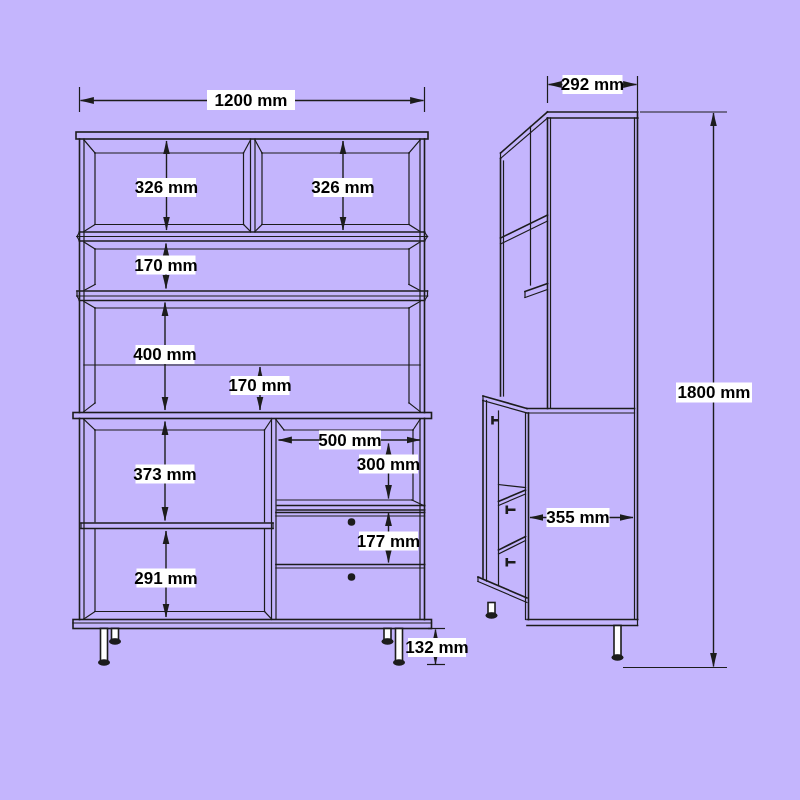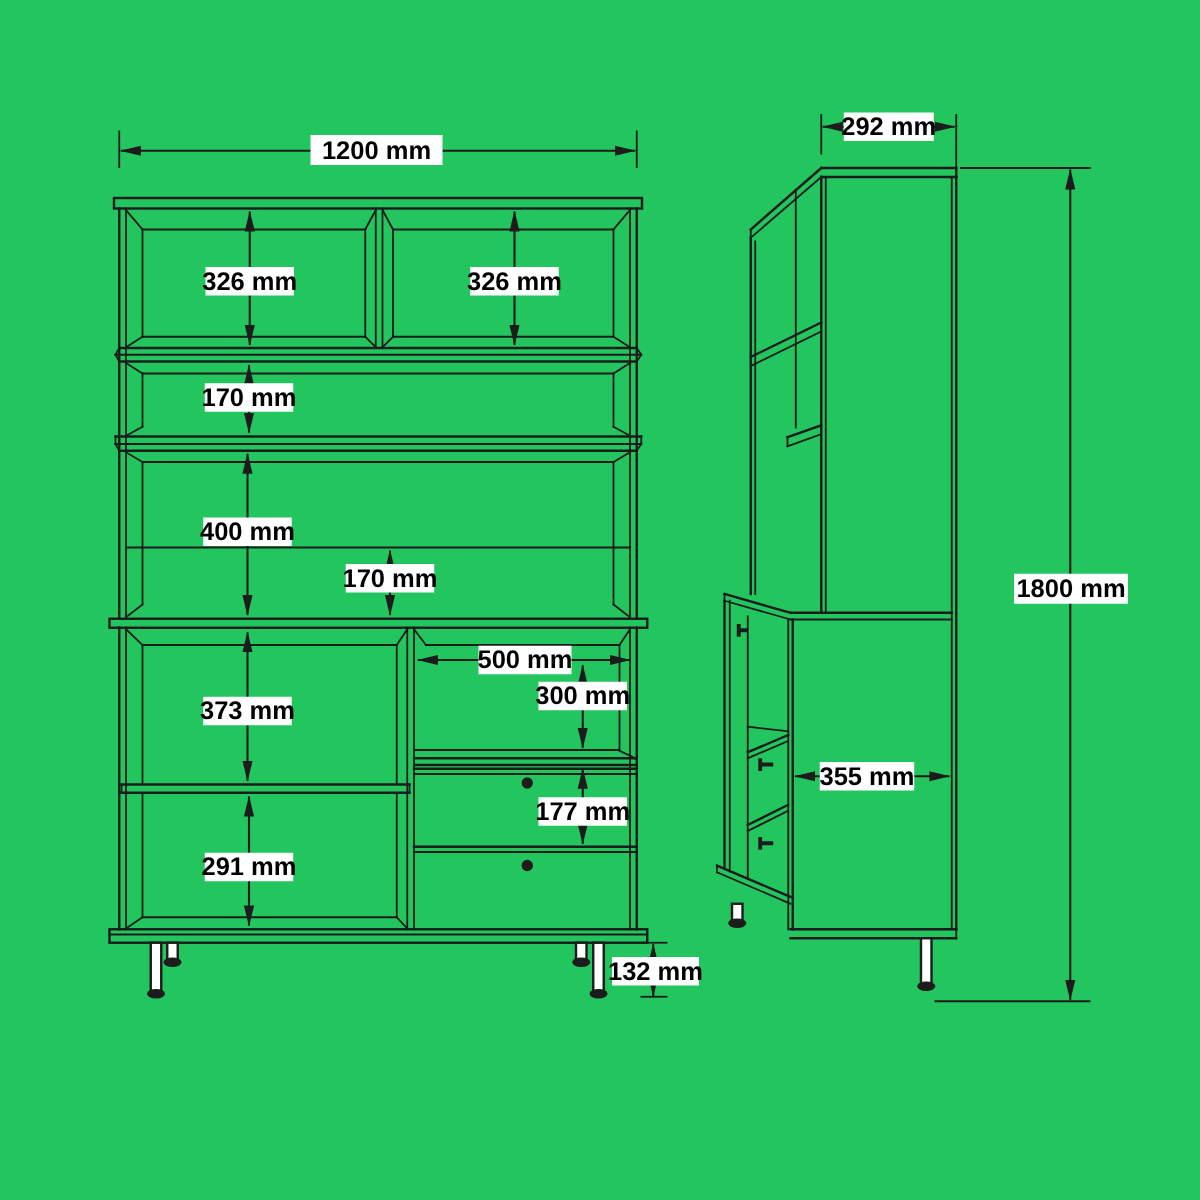--- a/index.html
+++ b/index.html
@@ -1,16 +1,16 @@
 <!DOCTYPE html>
 <html><head>
 <meta charset="utf-8">
 <style>
   html,body{margin:0;padding:0;background:#ffffff;}
-  .page{width:800px;height:800px;background:#22c55e;position:relative;overflow:hidden;}
+  .page{width:800px;height:800px;background:#c4b5fd;position:relative;overflow:hidden;}
   svg{display:block;}
   .s1{stroke:#1c1c1c;stroke-width:1.6;fill:none;stroke-linecap:square;}
   .s2{stroke:#1c1c1c;stroke-width:1.2;fill:none;stroke-linecap:square;}
   .dim{stroke:#1c1c1c;stroke-width:1.4;fill:none;}
   .ext{stroke:#1c1c1c;stroke-width:1.2;fill:none;}
   .blk{fill:#1c1c1c;stroke:none;}
   .legfill{fill:#ffffff;}
   .tbg{fill:#ffffff;stroke:none;}
   .dim-text{font-family:"Liberation Sans", sans-serif;font-size:17px;font-weight:bold;fill:#000000;text-anchor:middle;}
   .handle{stroke:#1c1c1c;stroke-width:2.6;fill:none;stroke-linecap:butt;}

